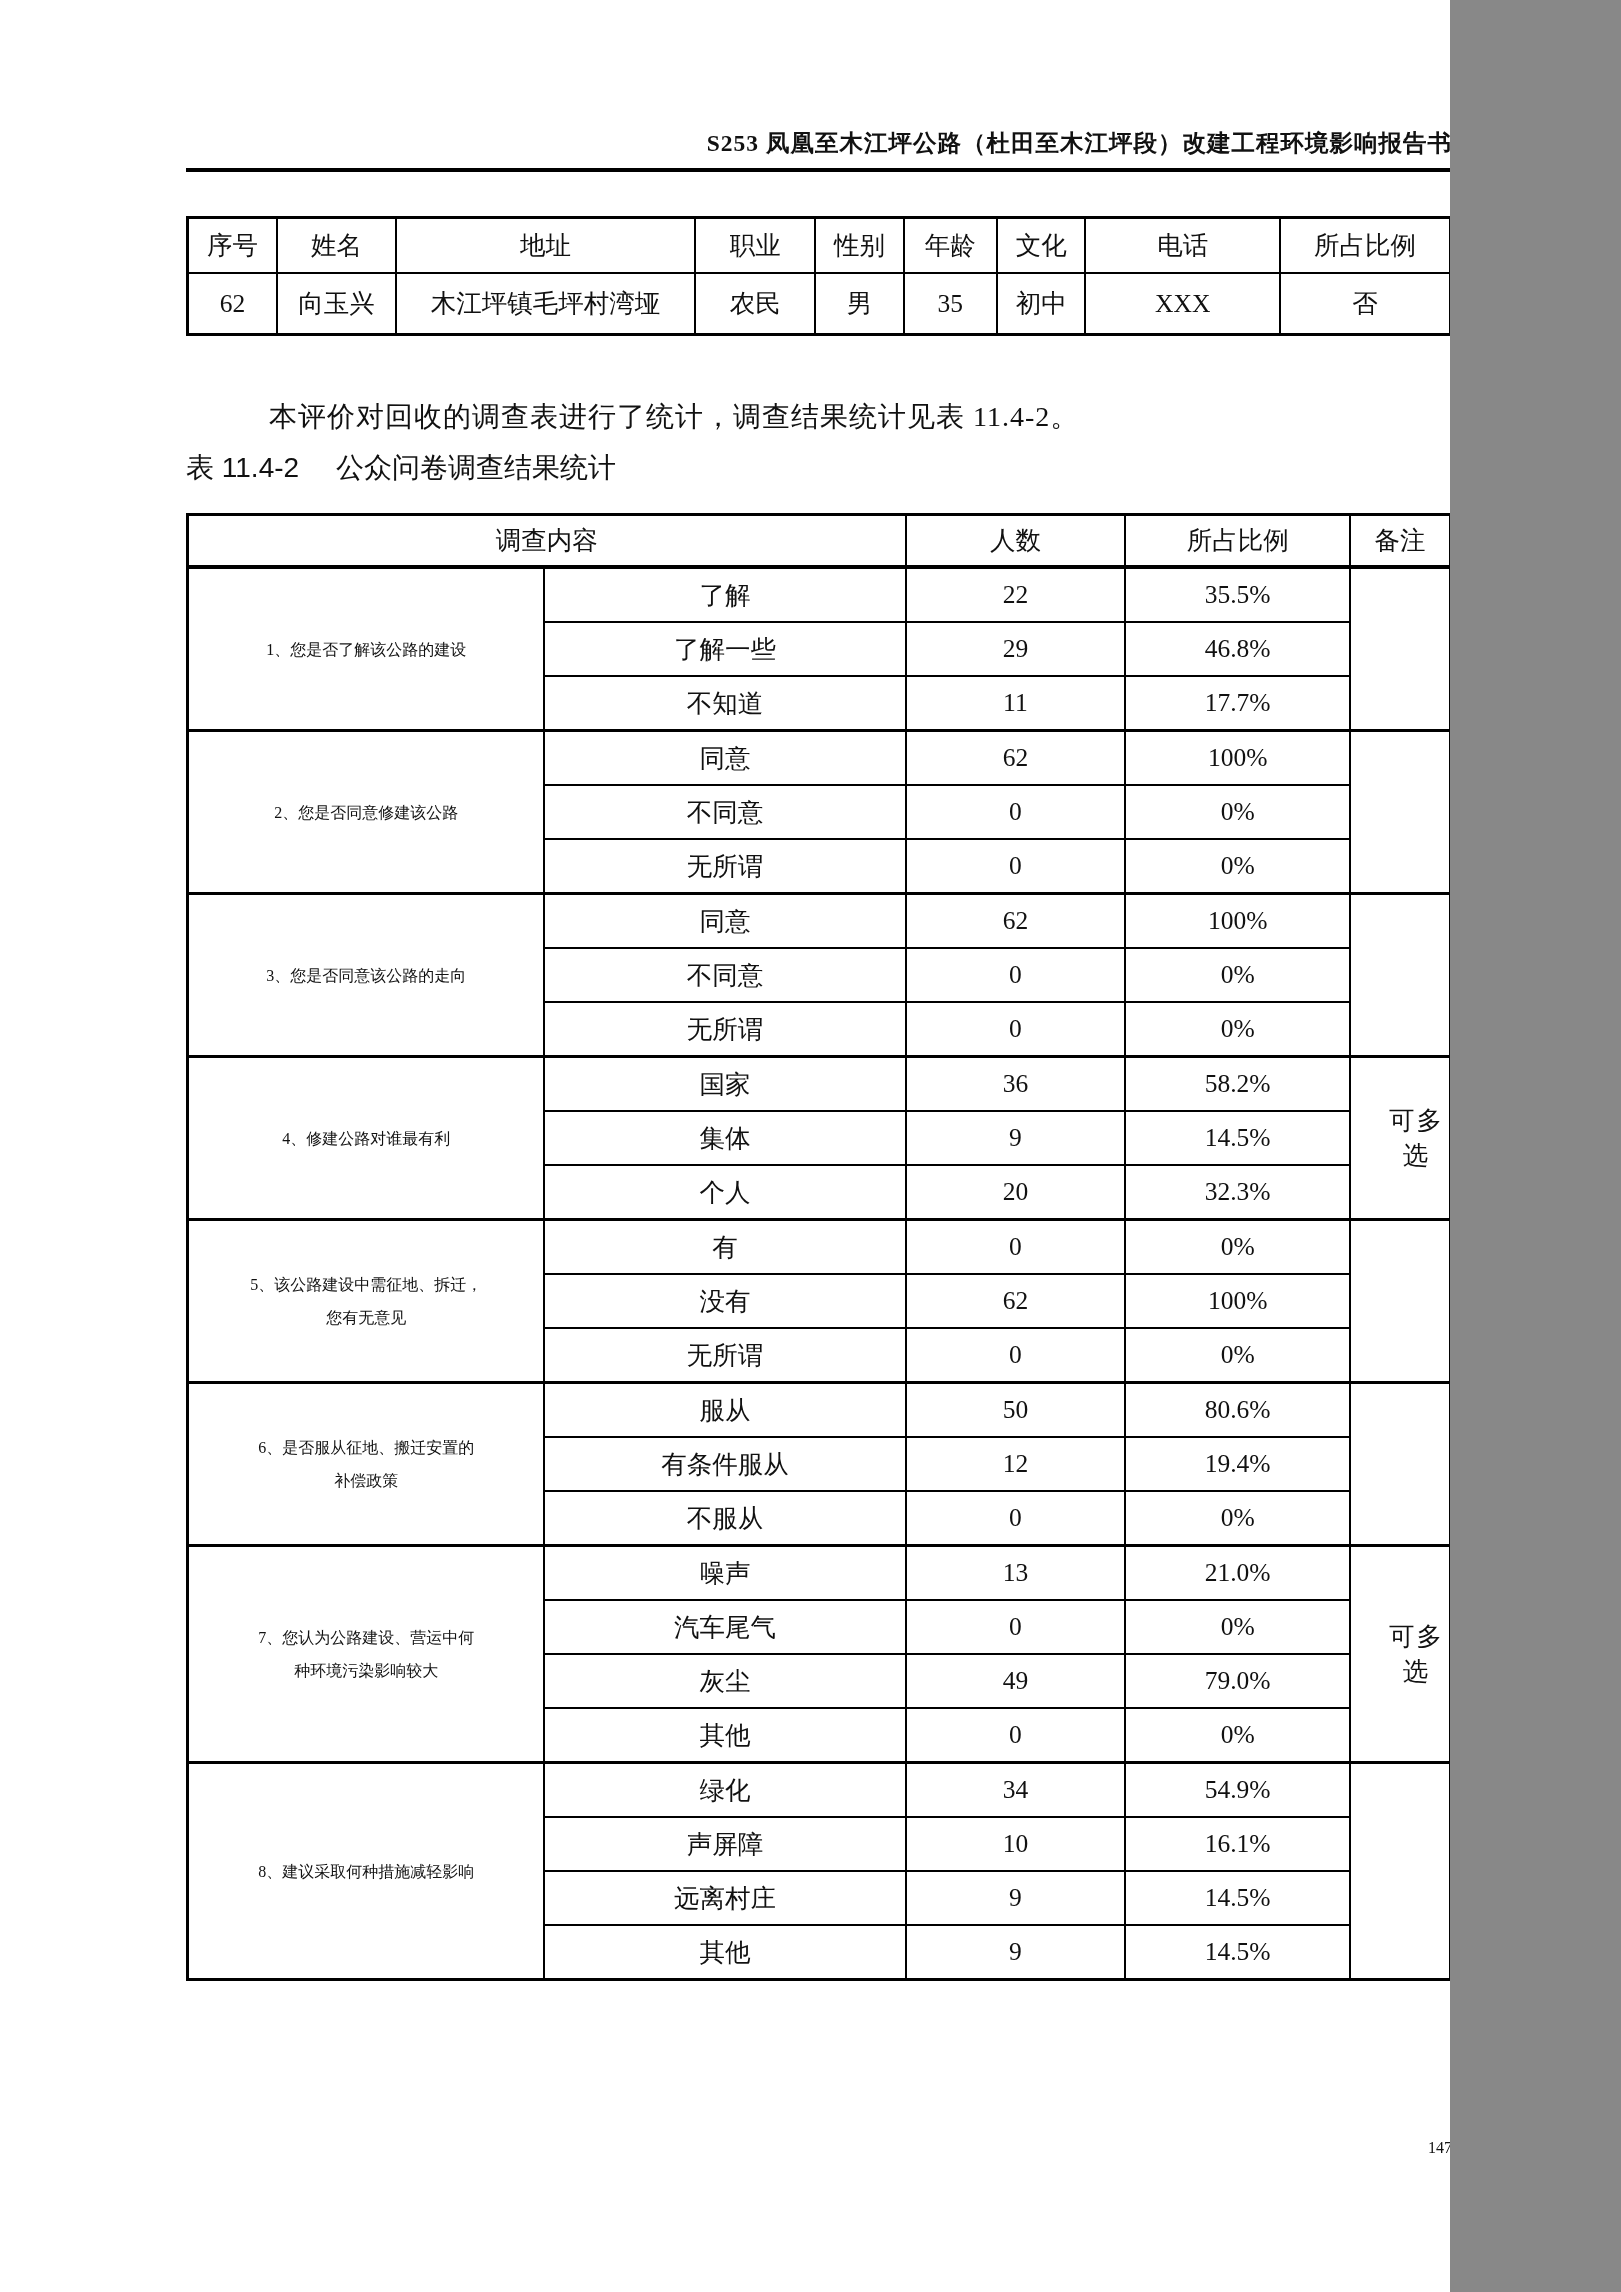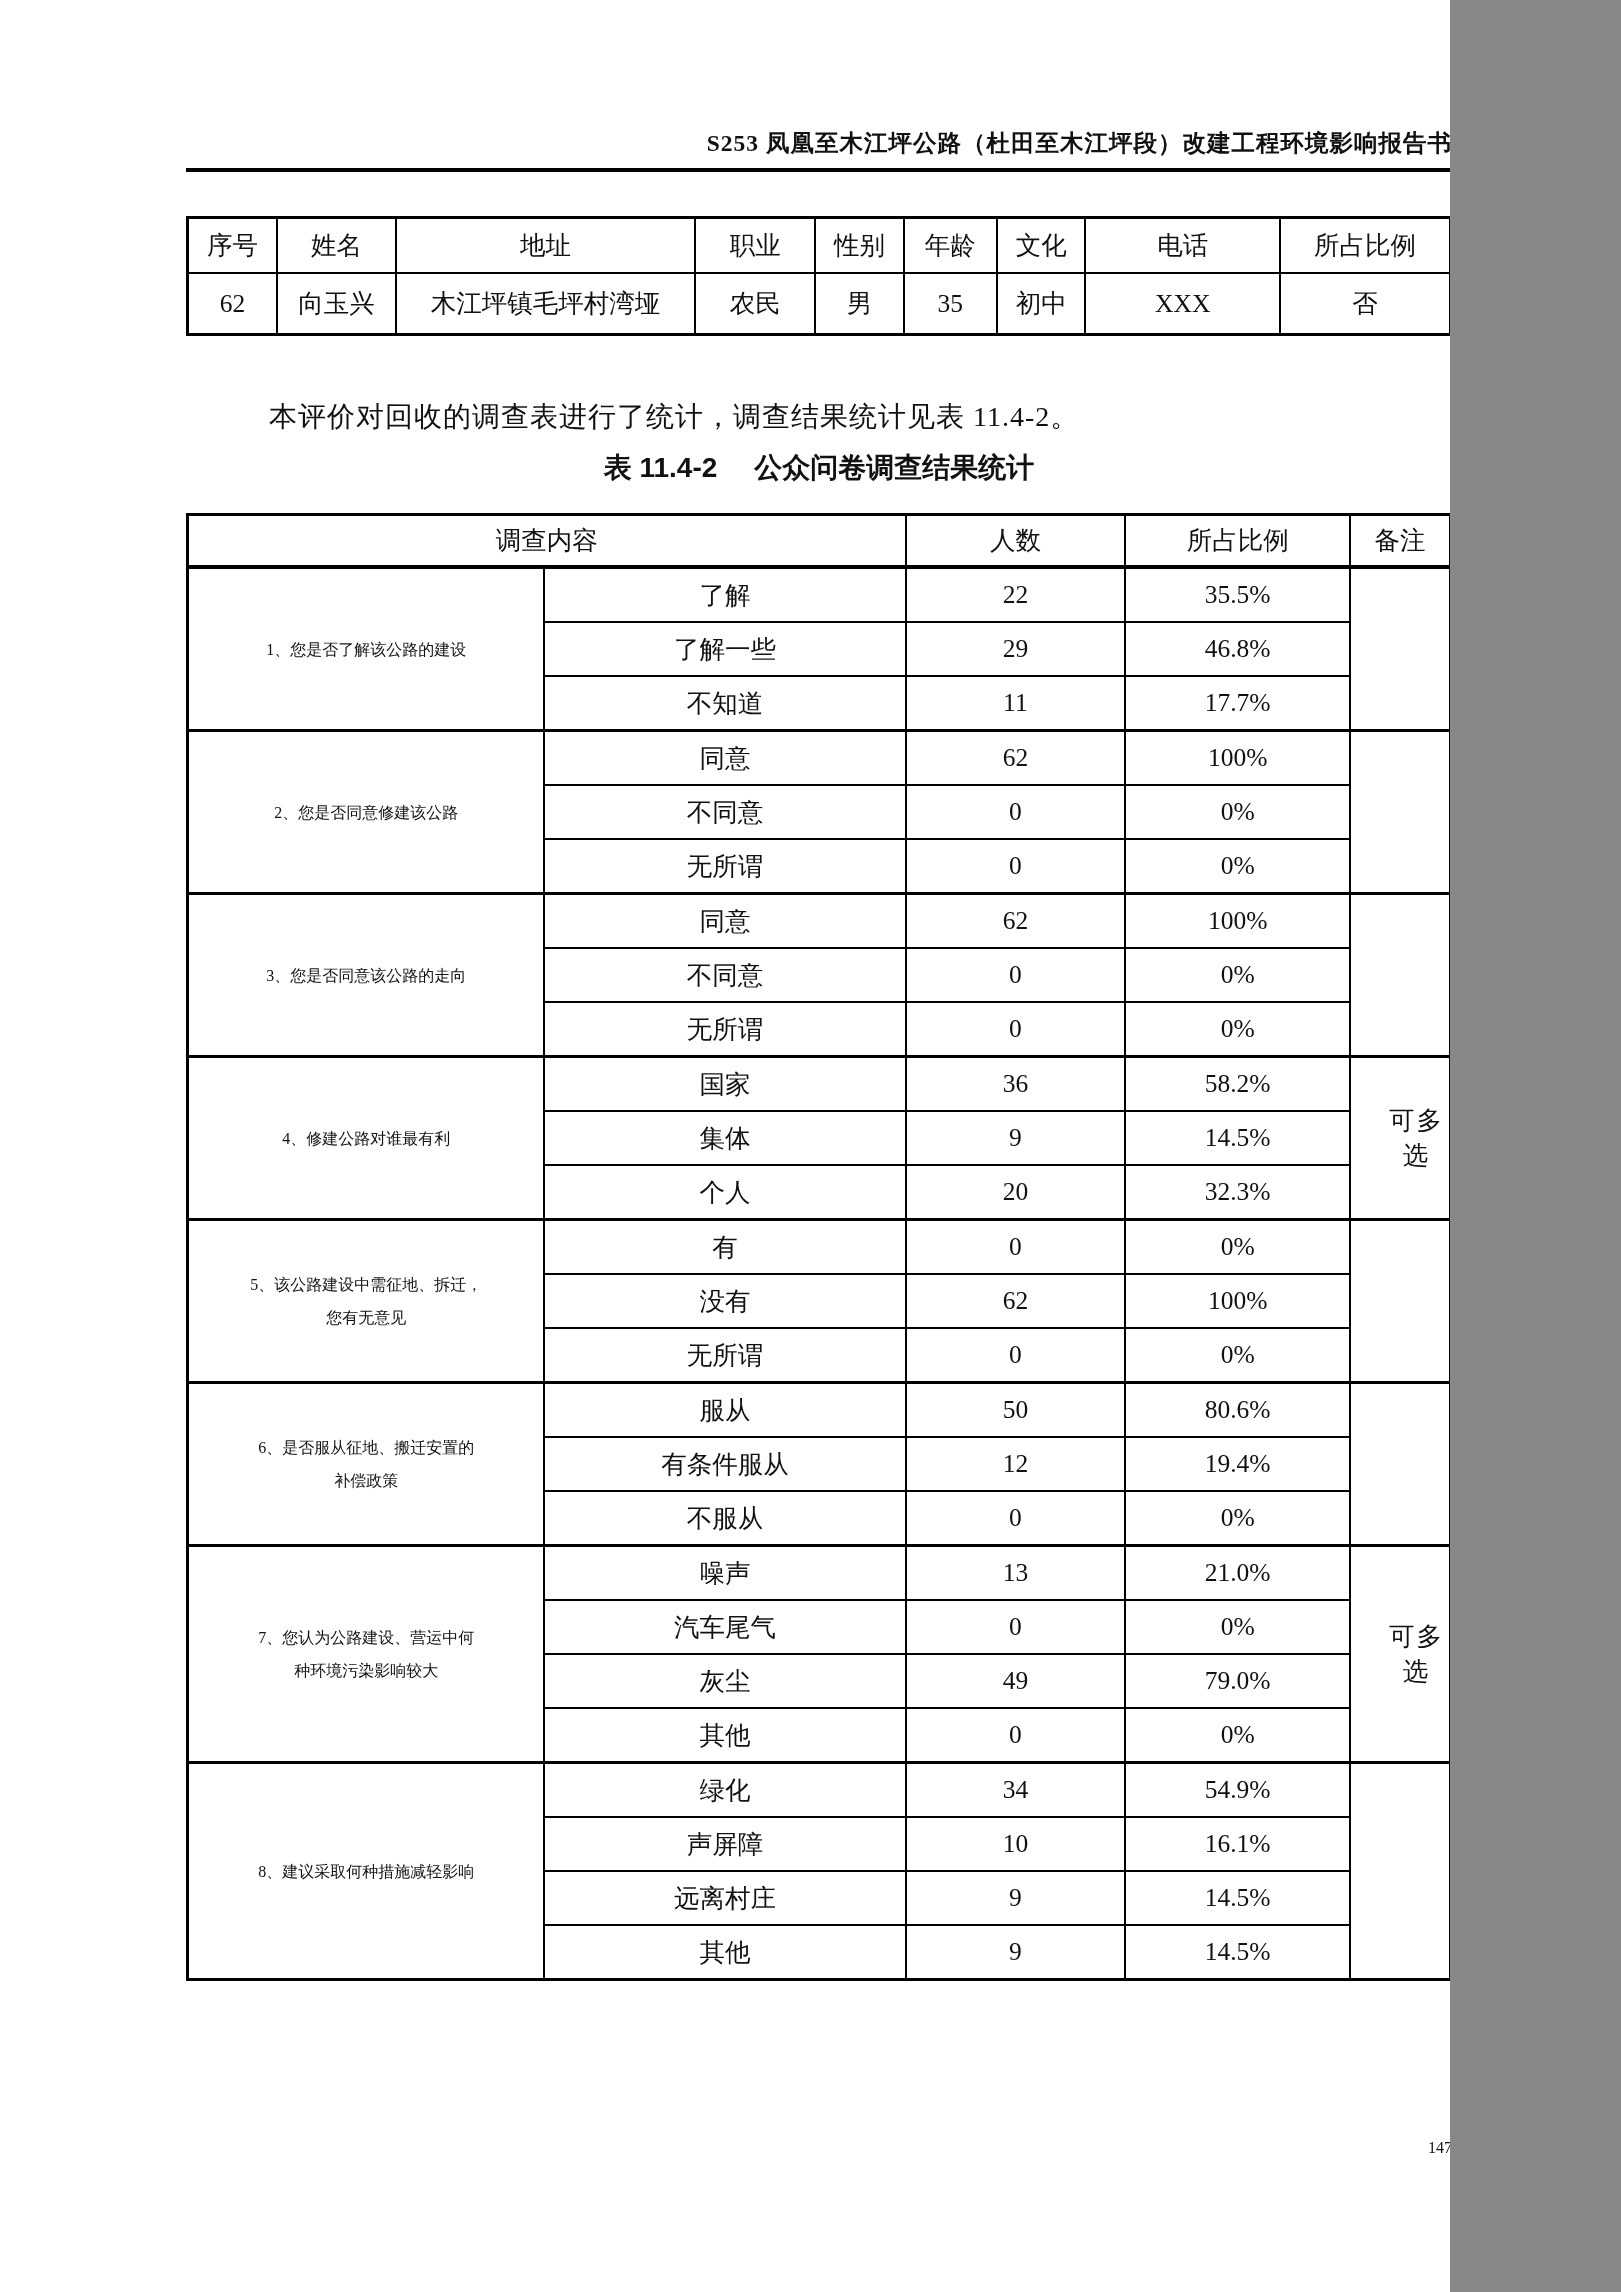--- a/index.html
+++ b/index.html
@@ -48,23 +48,22 @@
   .respondent-table col.rc9{width:13.5%}
 
   
   .body-paragraph{
     position:absolute;left:186px;top:384px;width:1266px;
     font-size:28px;line-height:39px;margin:13px;
     text-indent:2.5em;letter-spacing:1px;
   }
   .table-caption{
     position:absolute;left:186px;top:449px;width:1266px;
-    text-align:center;
     font-family:"Liberation Sans","DejaVu Sans",sans-serif;
-    font-weight:bold;font-size:28px;
+    font-weight:normal;font-size:28px;
   }
   .table-caption .cap-label{margin-right:37px;}
 
   
   .survey-table{position:absolute;left:186px;top:513px;border:3.9px solid #000;}
   .survey-table thead th{height:49px;border-bottom:4.9px solid #000;}
   .survey-table tbody td{height:52px;}
   .survey-table tr.group-start>td{border-top:3.9px solid #000;}
   .survey-table col.sc1{width:28.25%}
   .survey-table col.sc2{width:28.6%}

